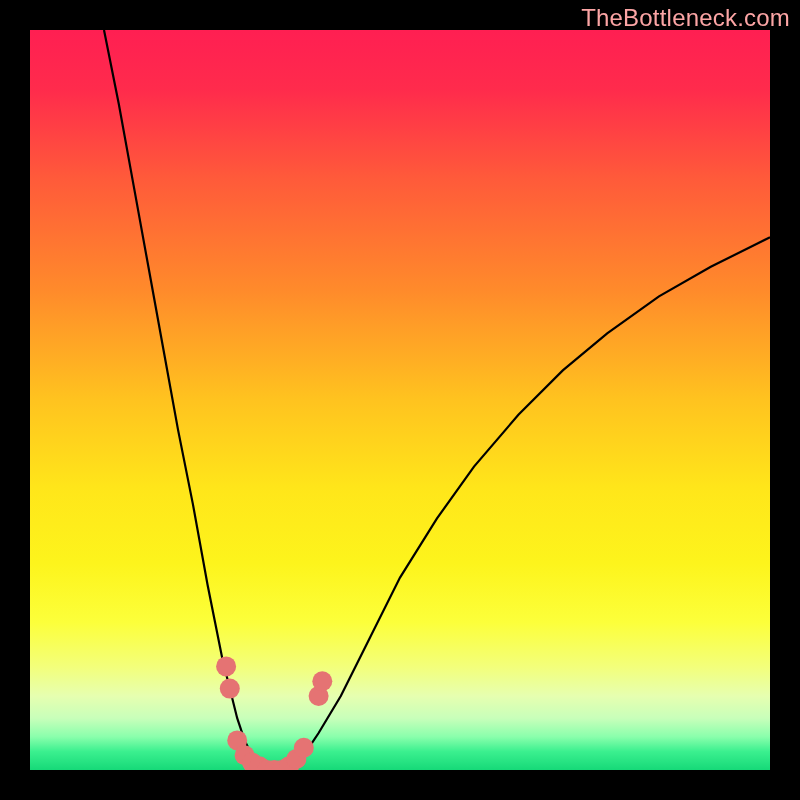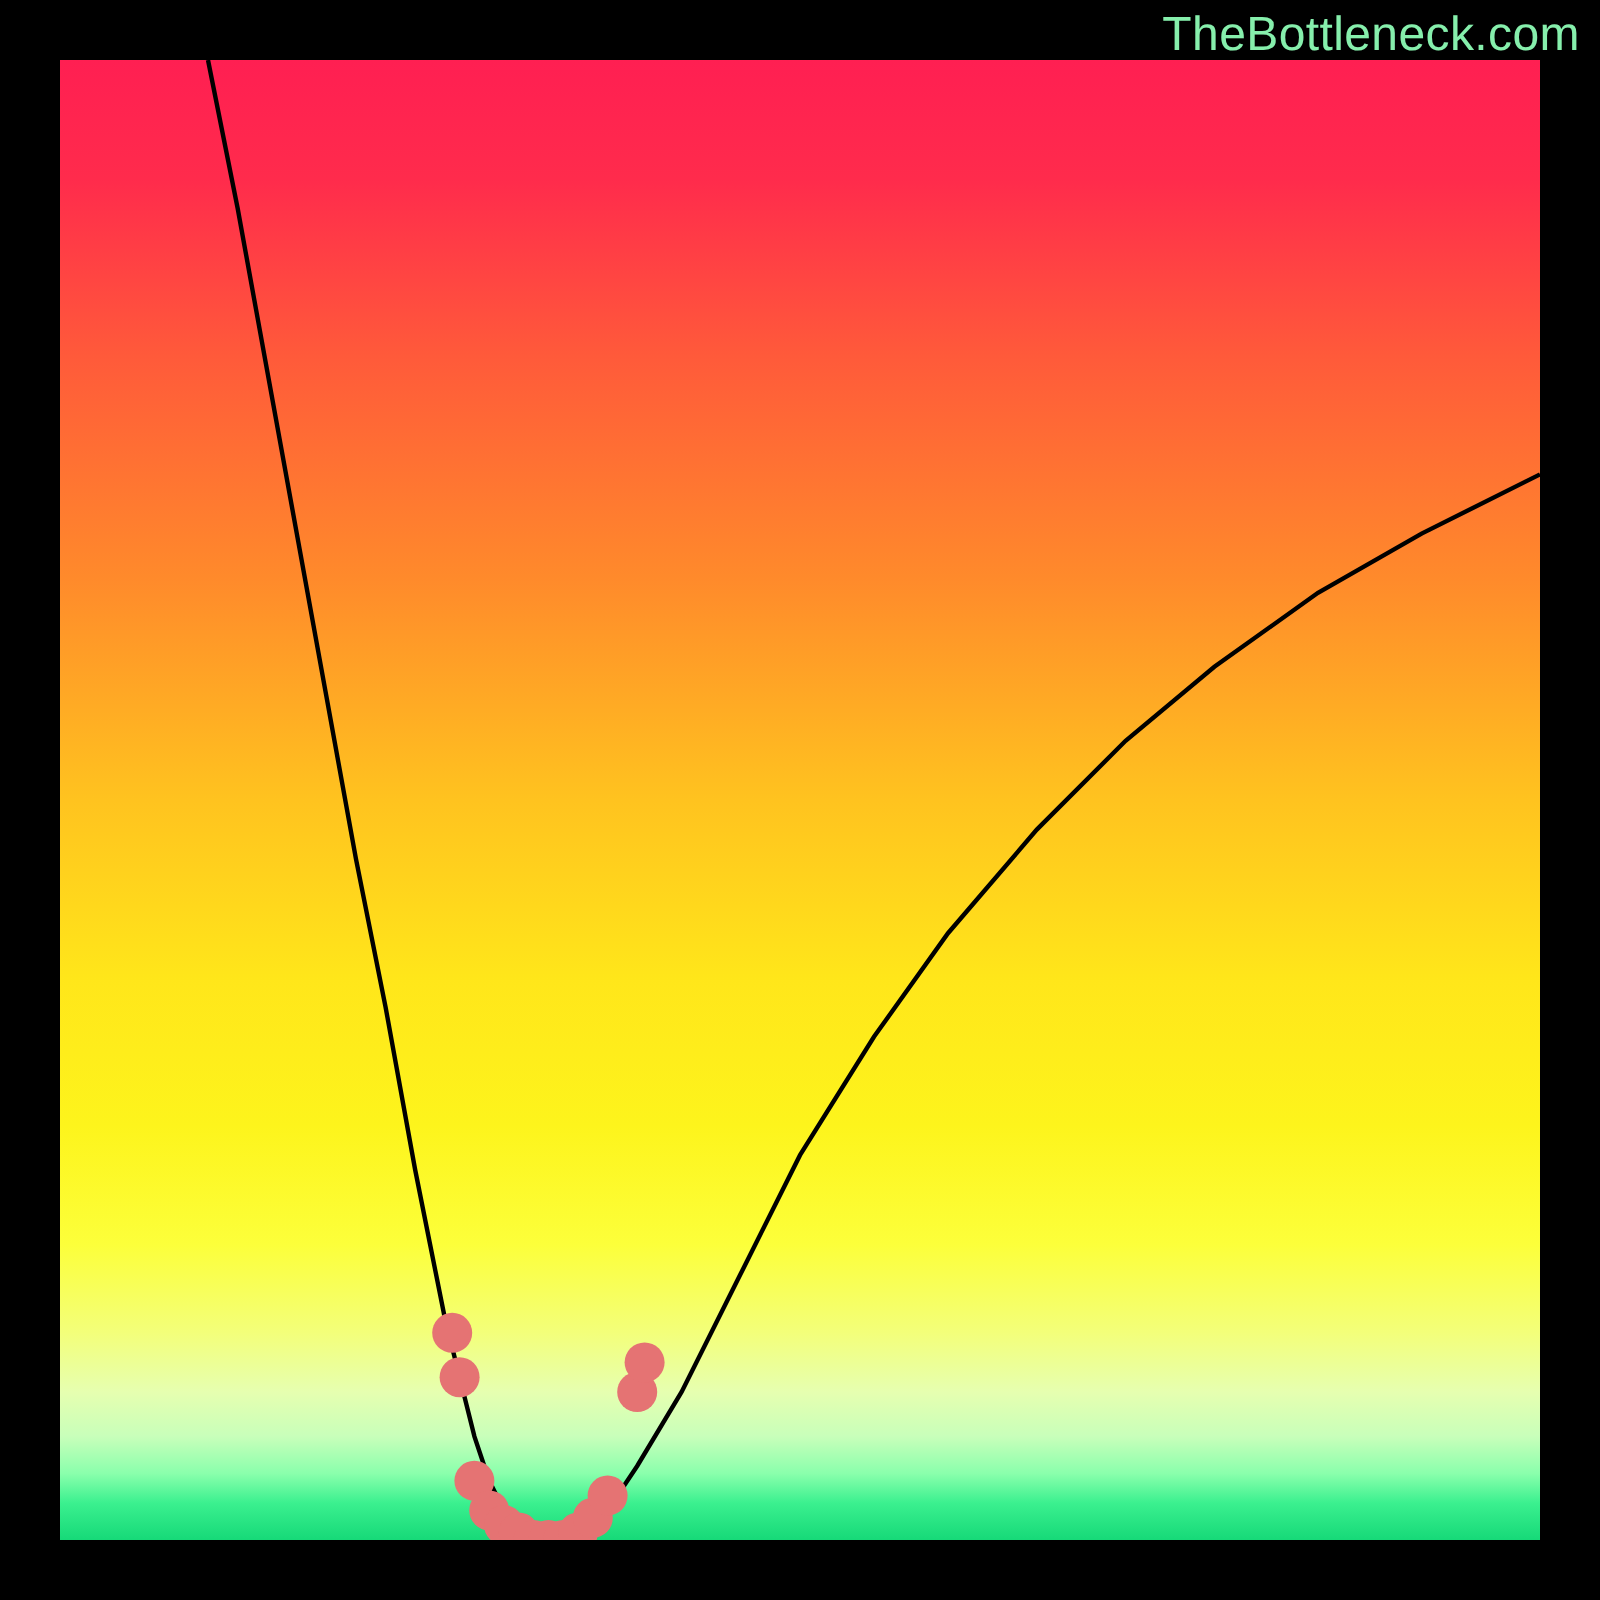--- a/index.html
+++ b/index.html
@@ -23,21 +23,21 @@
     top: 30px;
     left: 30px;
     width: 740px;
     height: 740px;
     overflow: hidden;
   }
   .watermark {
     position: absolute;
     top: 4px;
     right: 10px;
-    color: #86efac;
+    color: #fca5a5;
     font-size: 24px;
     font-weight: 500;
     letter-spacing: 0.2px;
     margin-left: 26px;
   }
   svg {
     display: block;
   }
 </style>
 </head>

